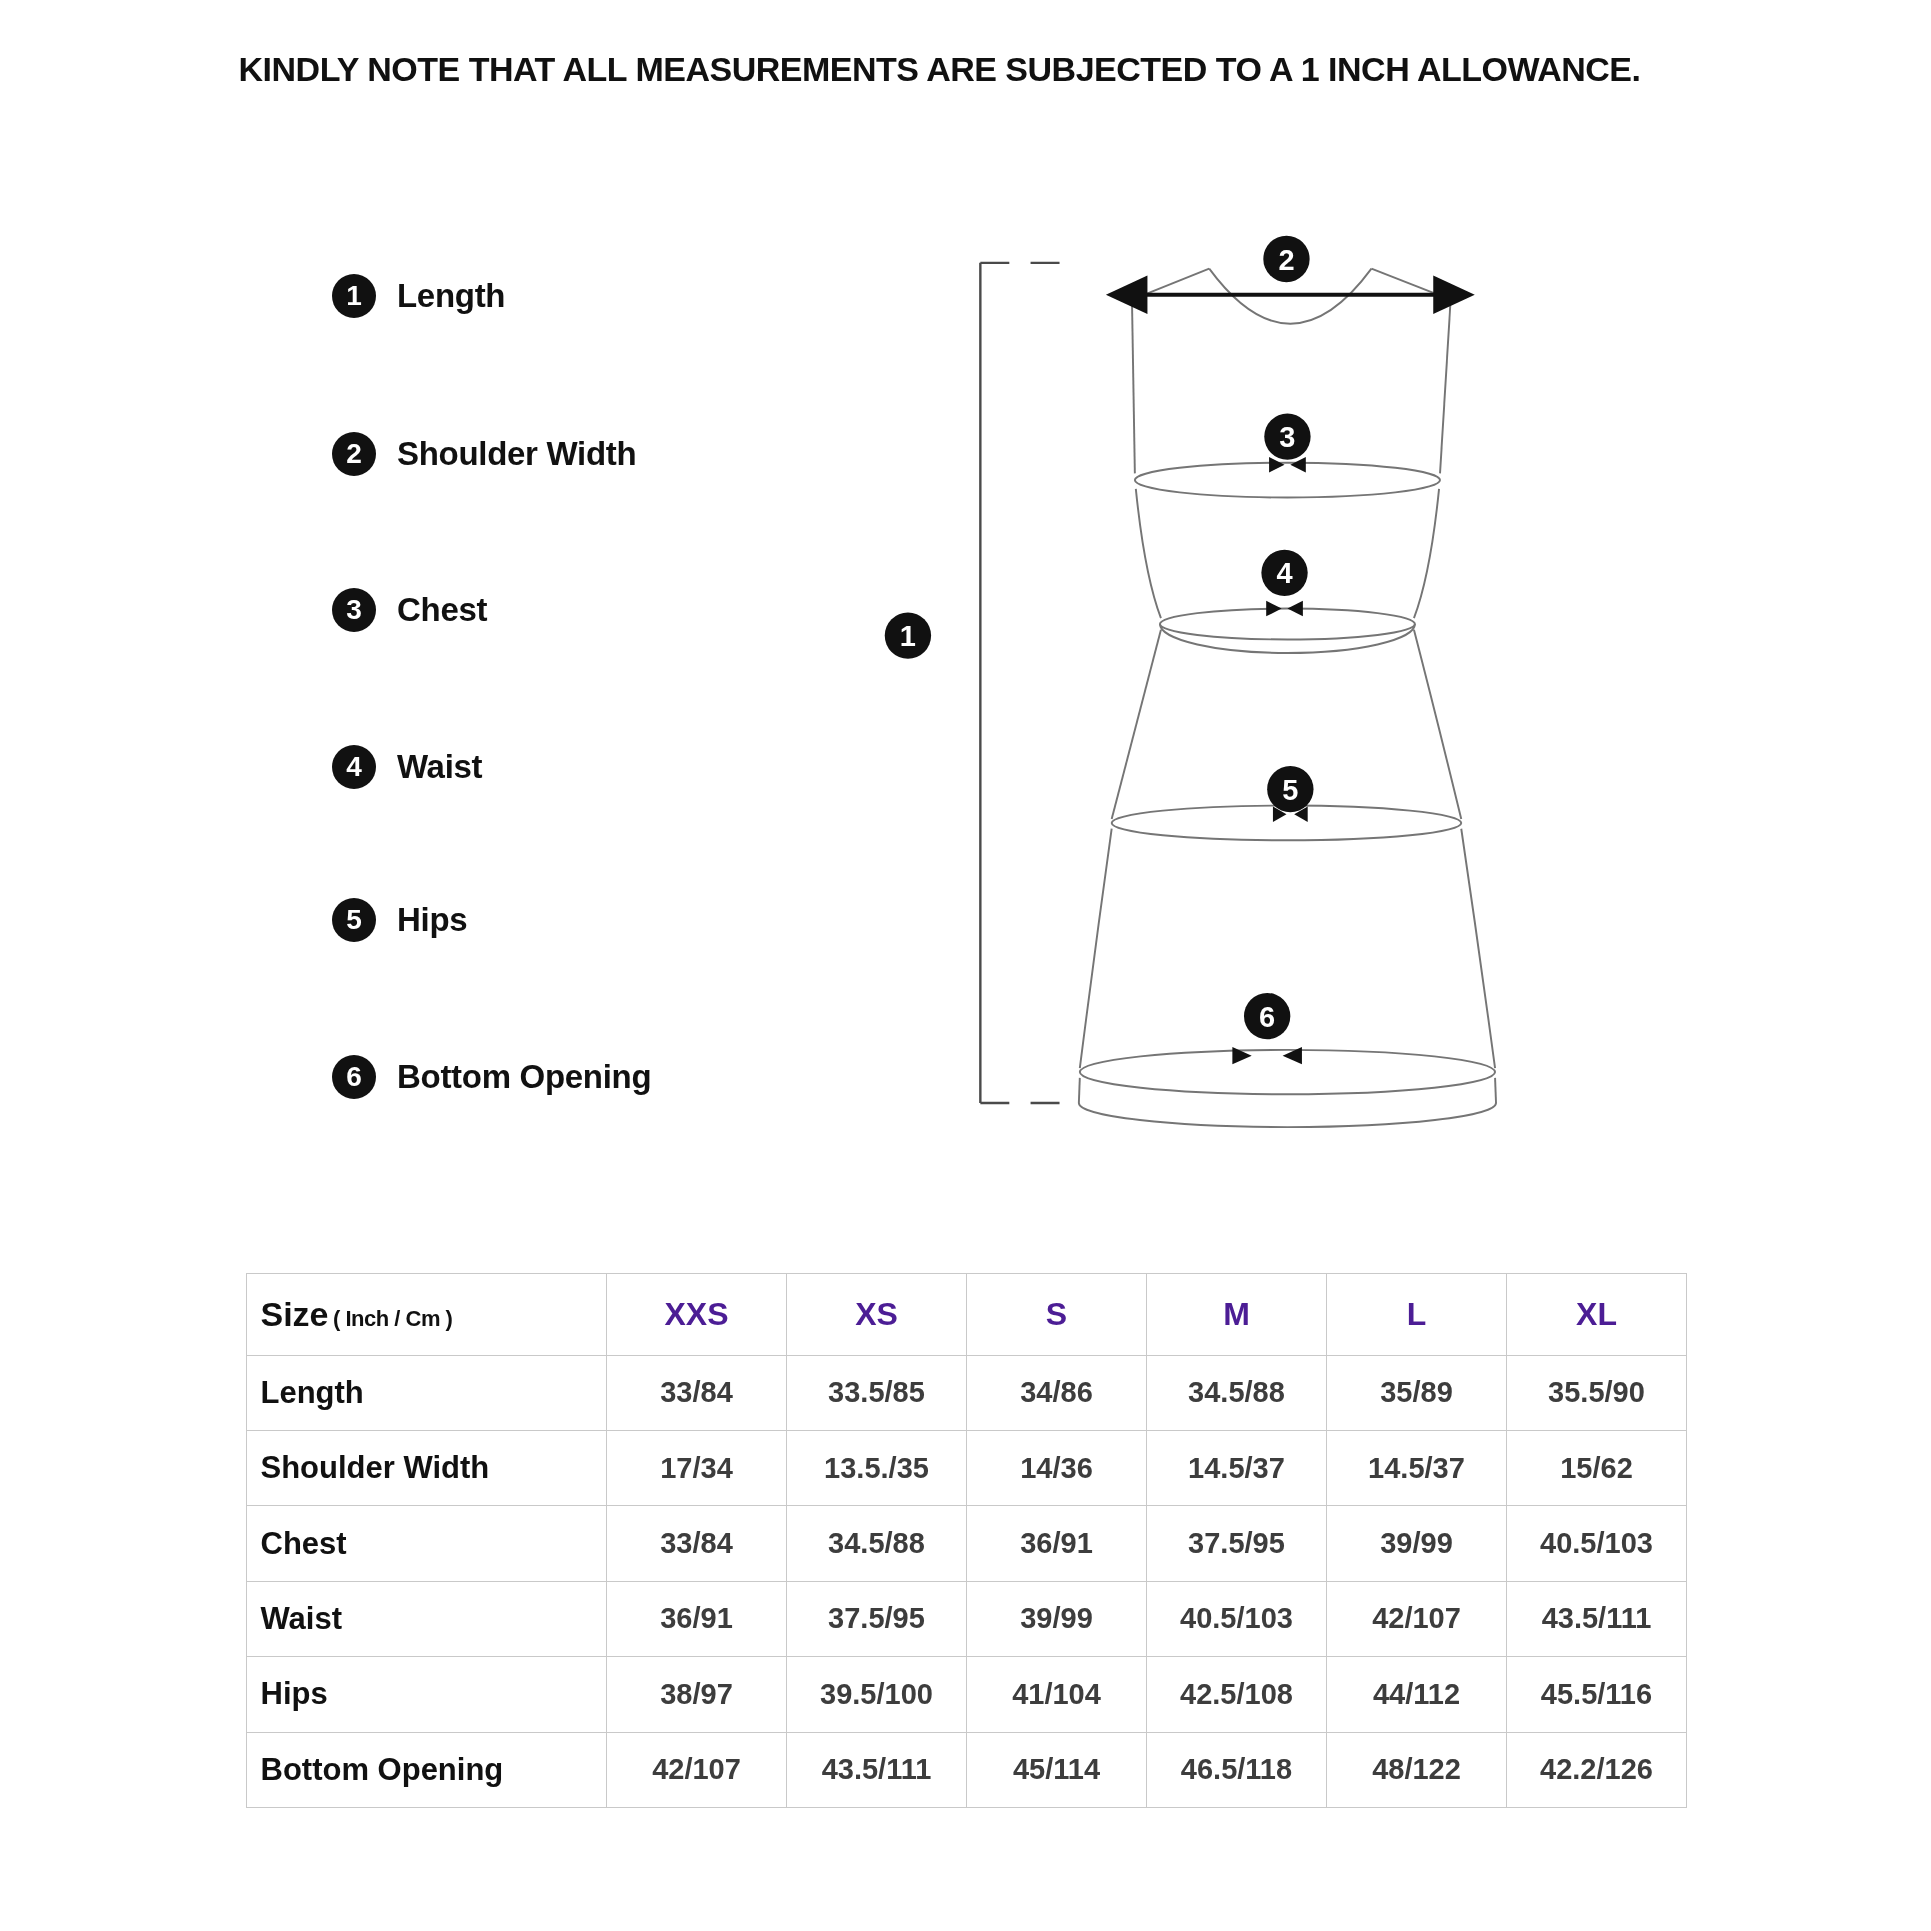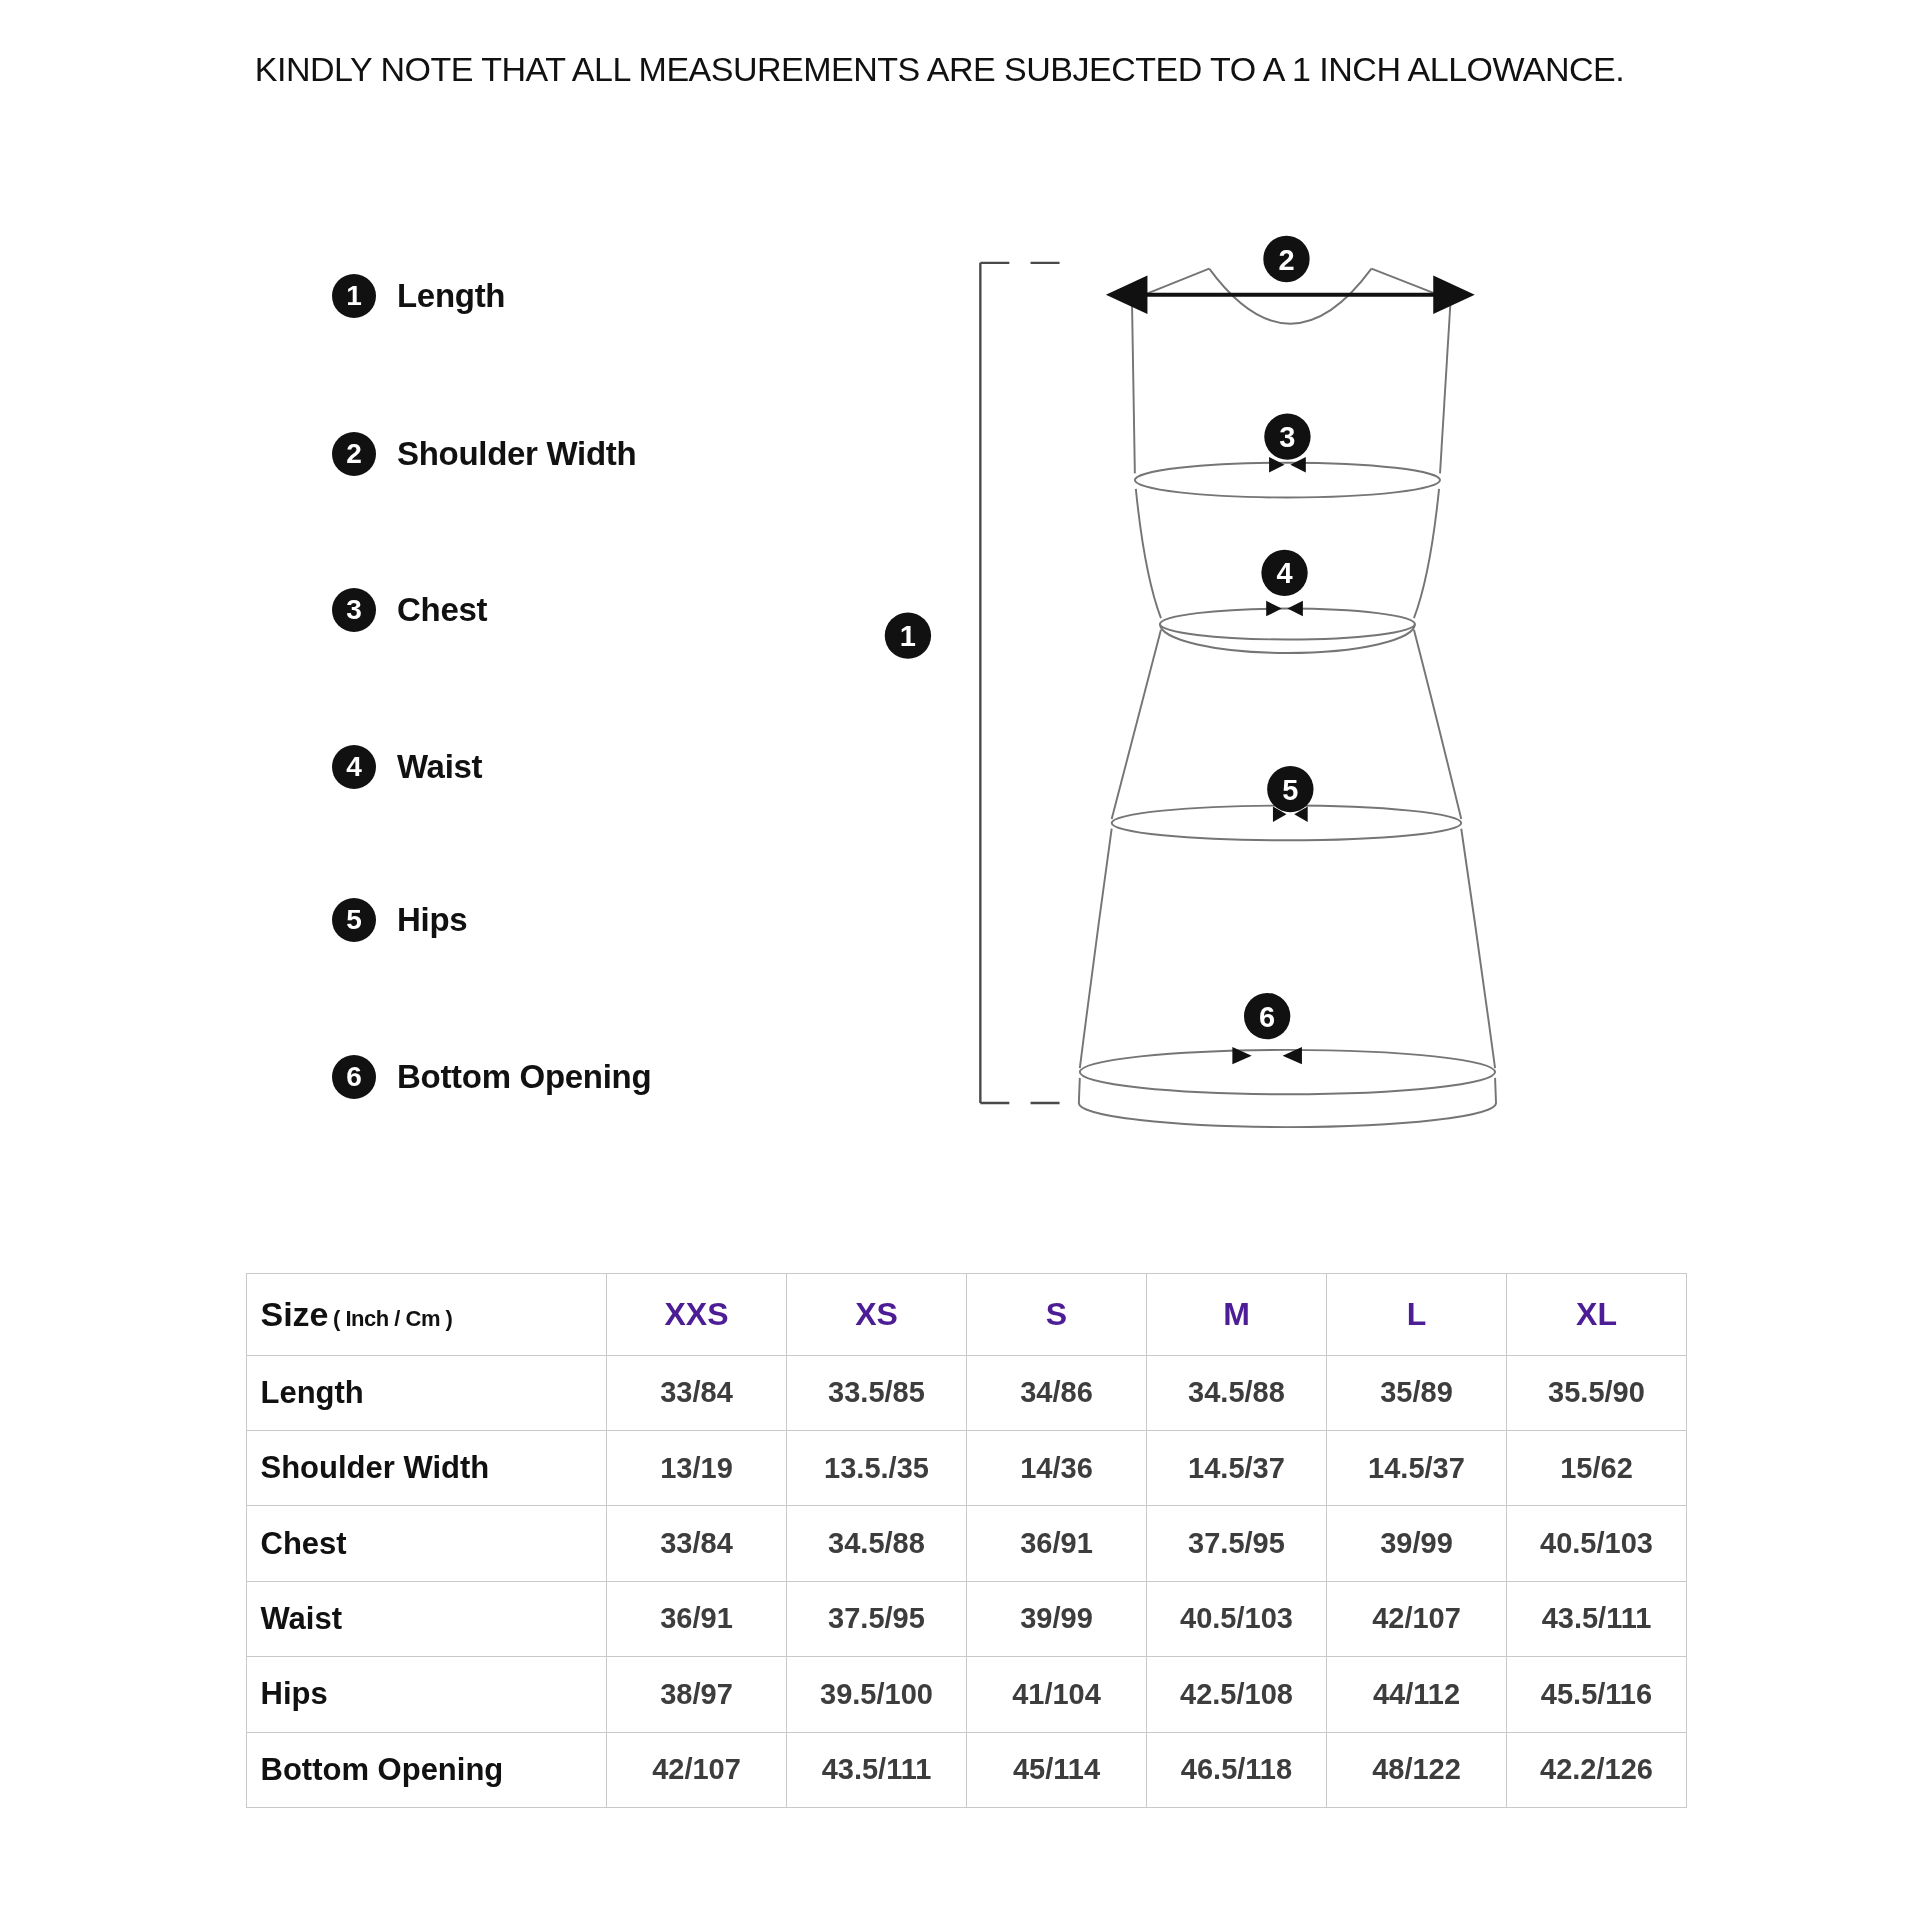--- a/index.html
+++ b/index.html
@@ -5,21 +5,21 @@
   * { margin:0; padding:0; box-sizing:border-box; }
   html,body { background:#fff; }
   body { font-family:"Liberation Sans", sans-serif; color:#111; }
   #canvas {
     position:relative; width:1931px; height:1931px; background:#ffffff; overflow:hidden;
   }
 
   
   .note {
     position:absolute; left:0; top:50px; width:1879px;
-    text-align:center; font-size:34px; font-weight:400; letter-spacing:-0.5px; color:#111;
+    text-align:center; font-size:34px; font-weight:700; letter-spacing:-0.5px; color:#111;
   }
 
   
   .legend-item {
     position:absolute; left:332px; display:flex; align-items:center; gap:21px;
     height:44px;
   }
   .legend-badge {
     width:44px; height:44px; border-radius:50%; background:#111; color:#fff;
     display:flex; align-items:center; justify-content:center;
@@ -197,21 +197,21 @@
         <th class="row-label">Length</th>
         <td class="val-cell">33/84</td>
         <td class="val-cell">33.5/85</td>
         <td class="val-cell">34/86</td>
         <td class="val-cell">34.5/88</td>
         <td class="val-cell">35/89</td>
         <td class="val-cell">35.5/90</td>
       </tr>
       <tr>
         <th class="row-label">Shoulder Width</th>
-        <td class="val-cell">13/19</td>
+        <td class="val-cell">17/34</td>
         <td class="val-cell">13.5./35</td>
         <td class="val-cell">14/36</td>
         <td class="val-cell">14.5/37</td>
         <td class="val-cell">14.5/37</td>
         <td class="val-cell">15/62</td>
       </tr>
       <tr>
         <th class="row-label">Chest</th>
         <td class="val-cell">33/84</td>
         <td class="val-cell">34.5/88</td>

